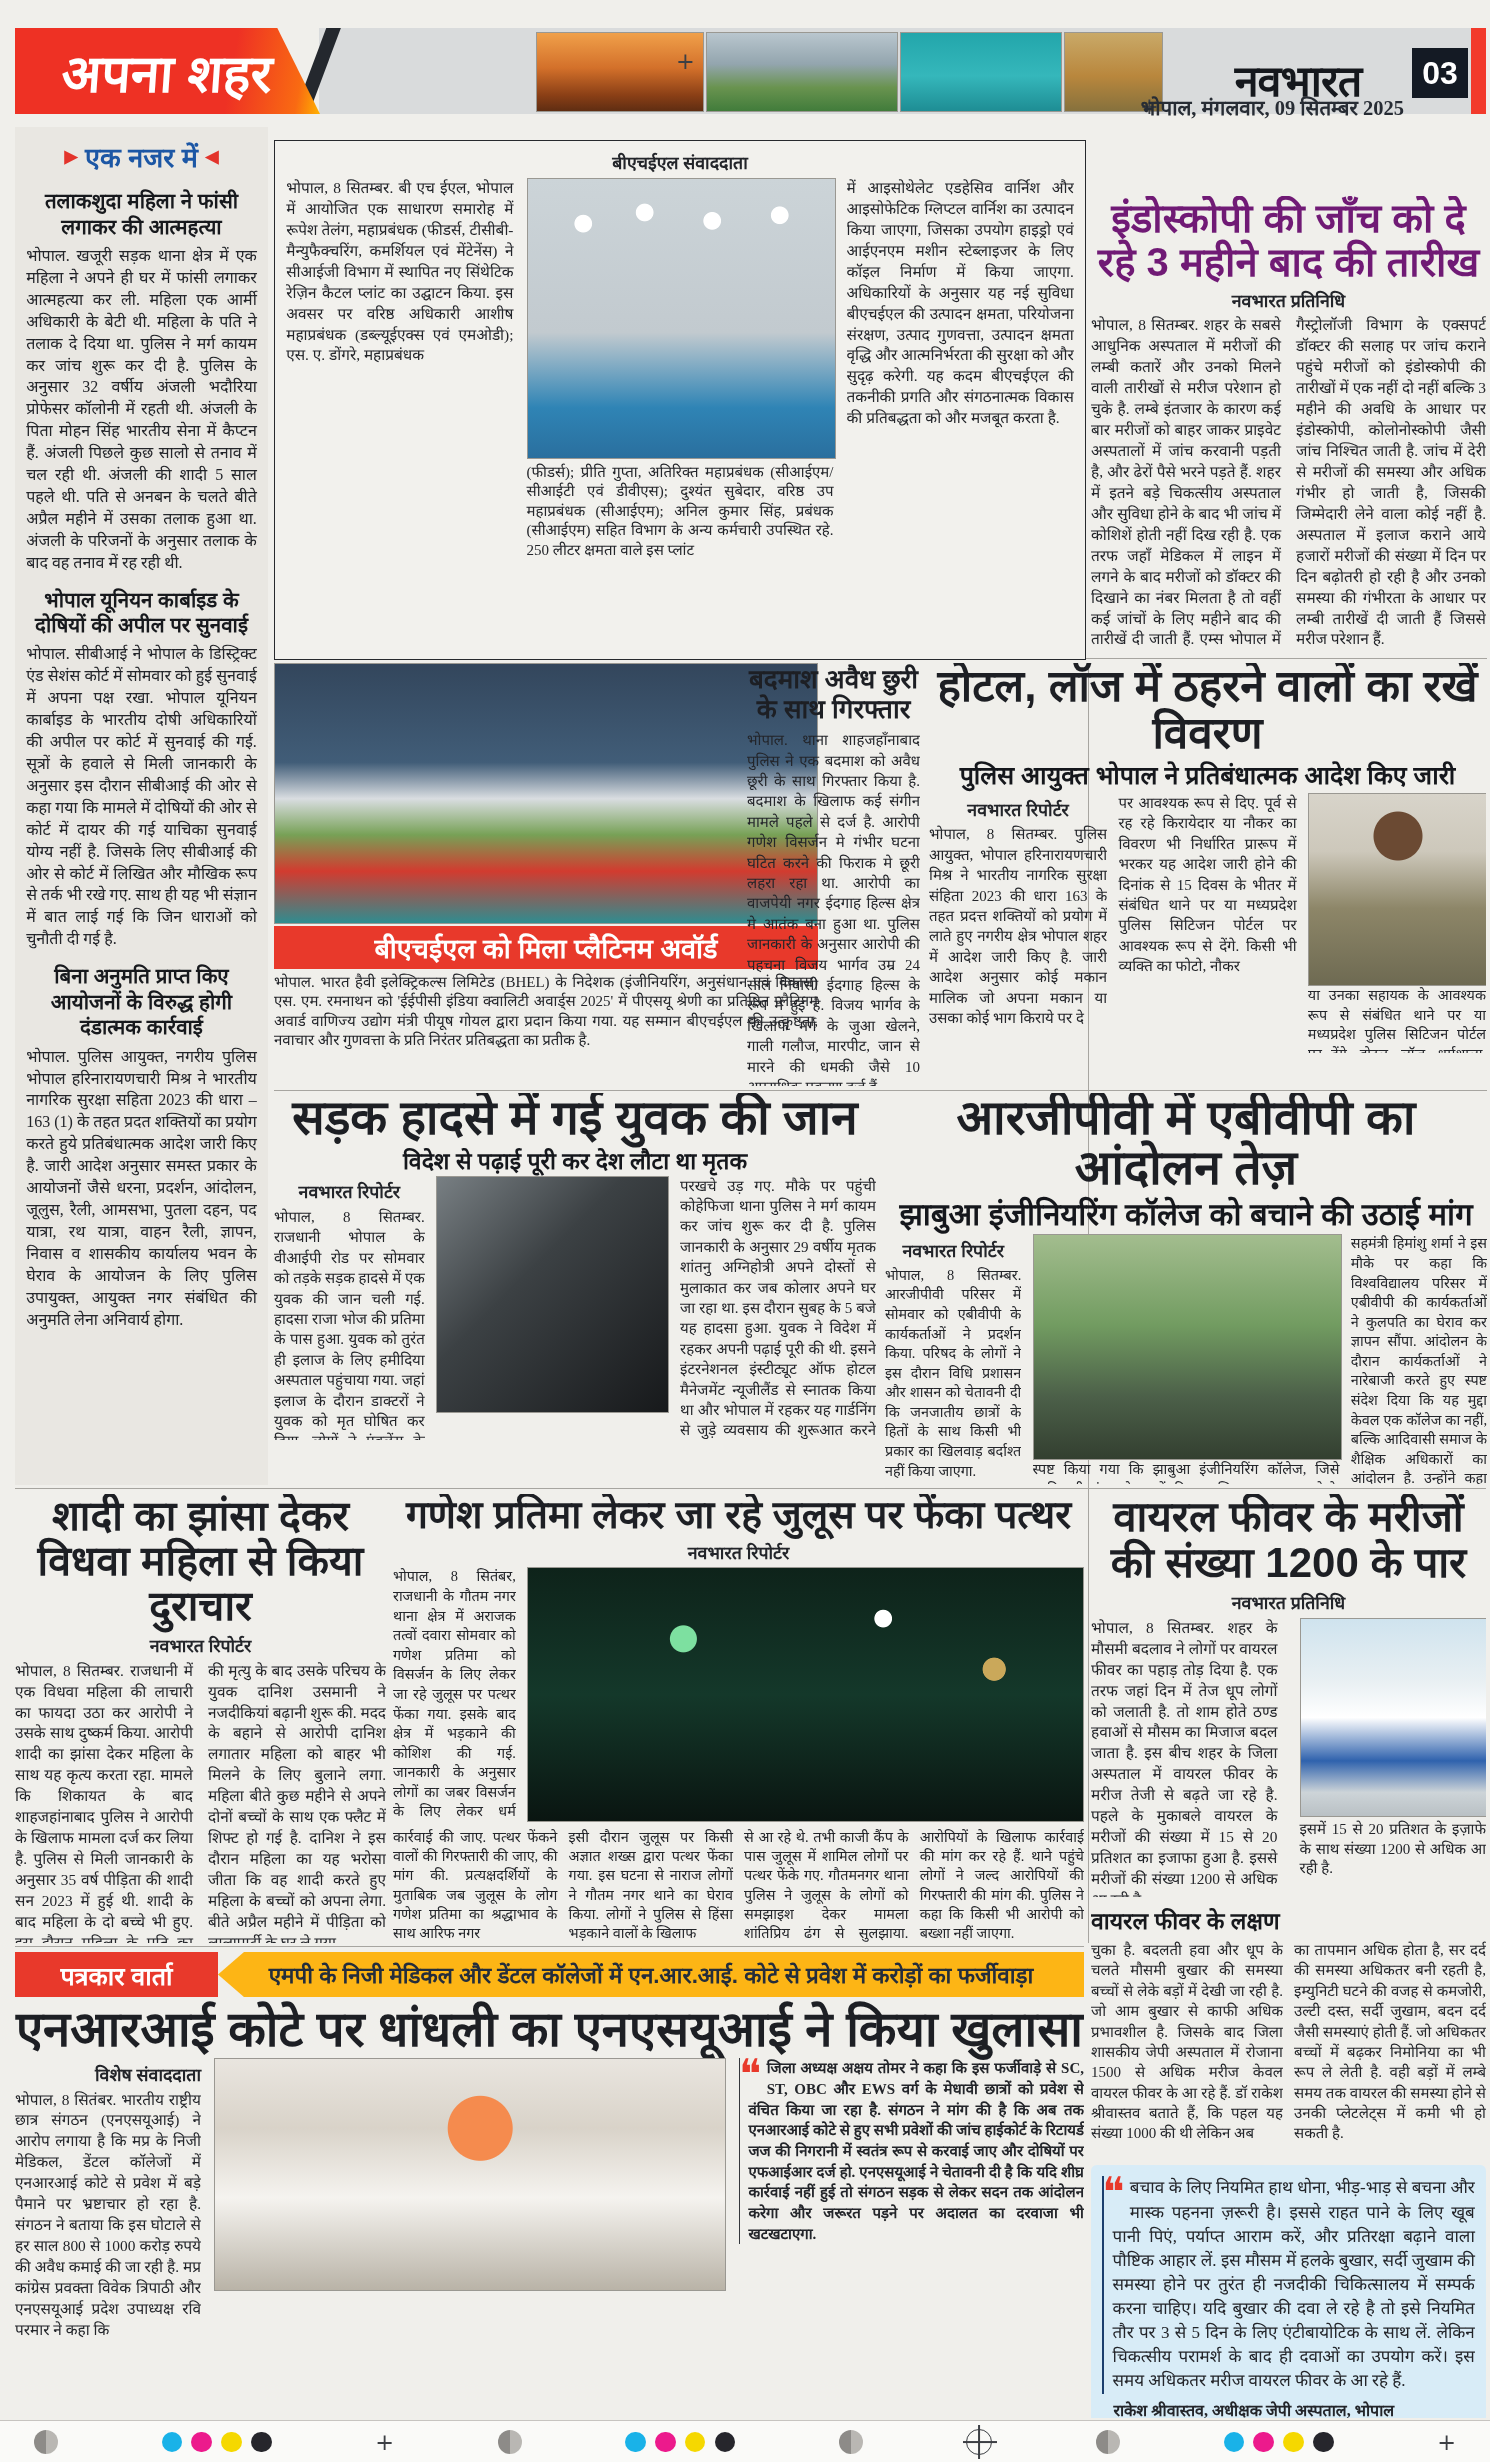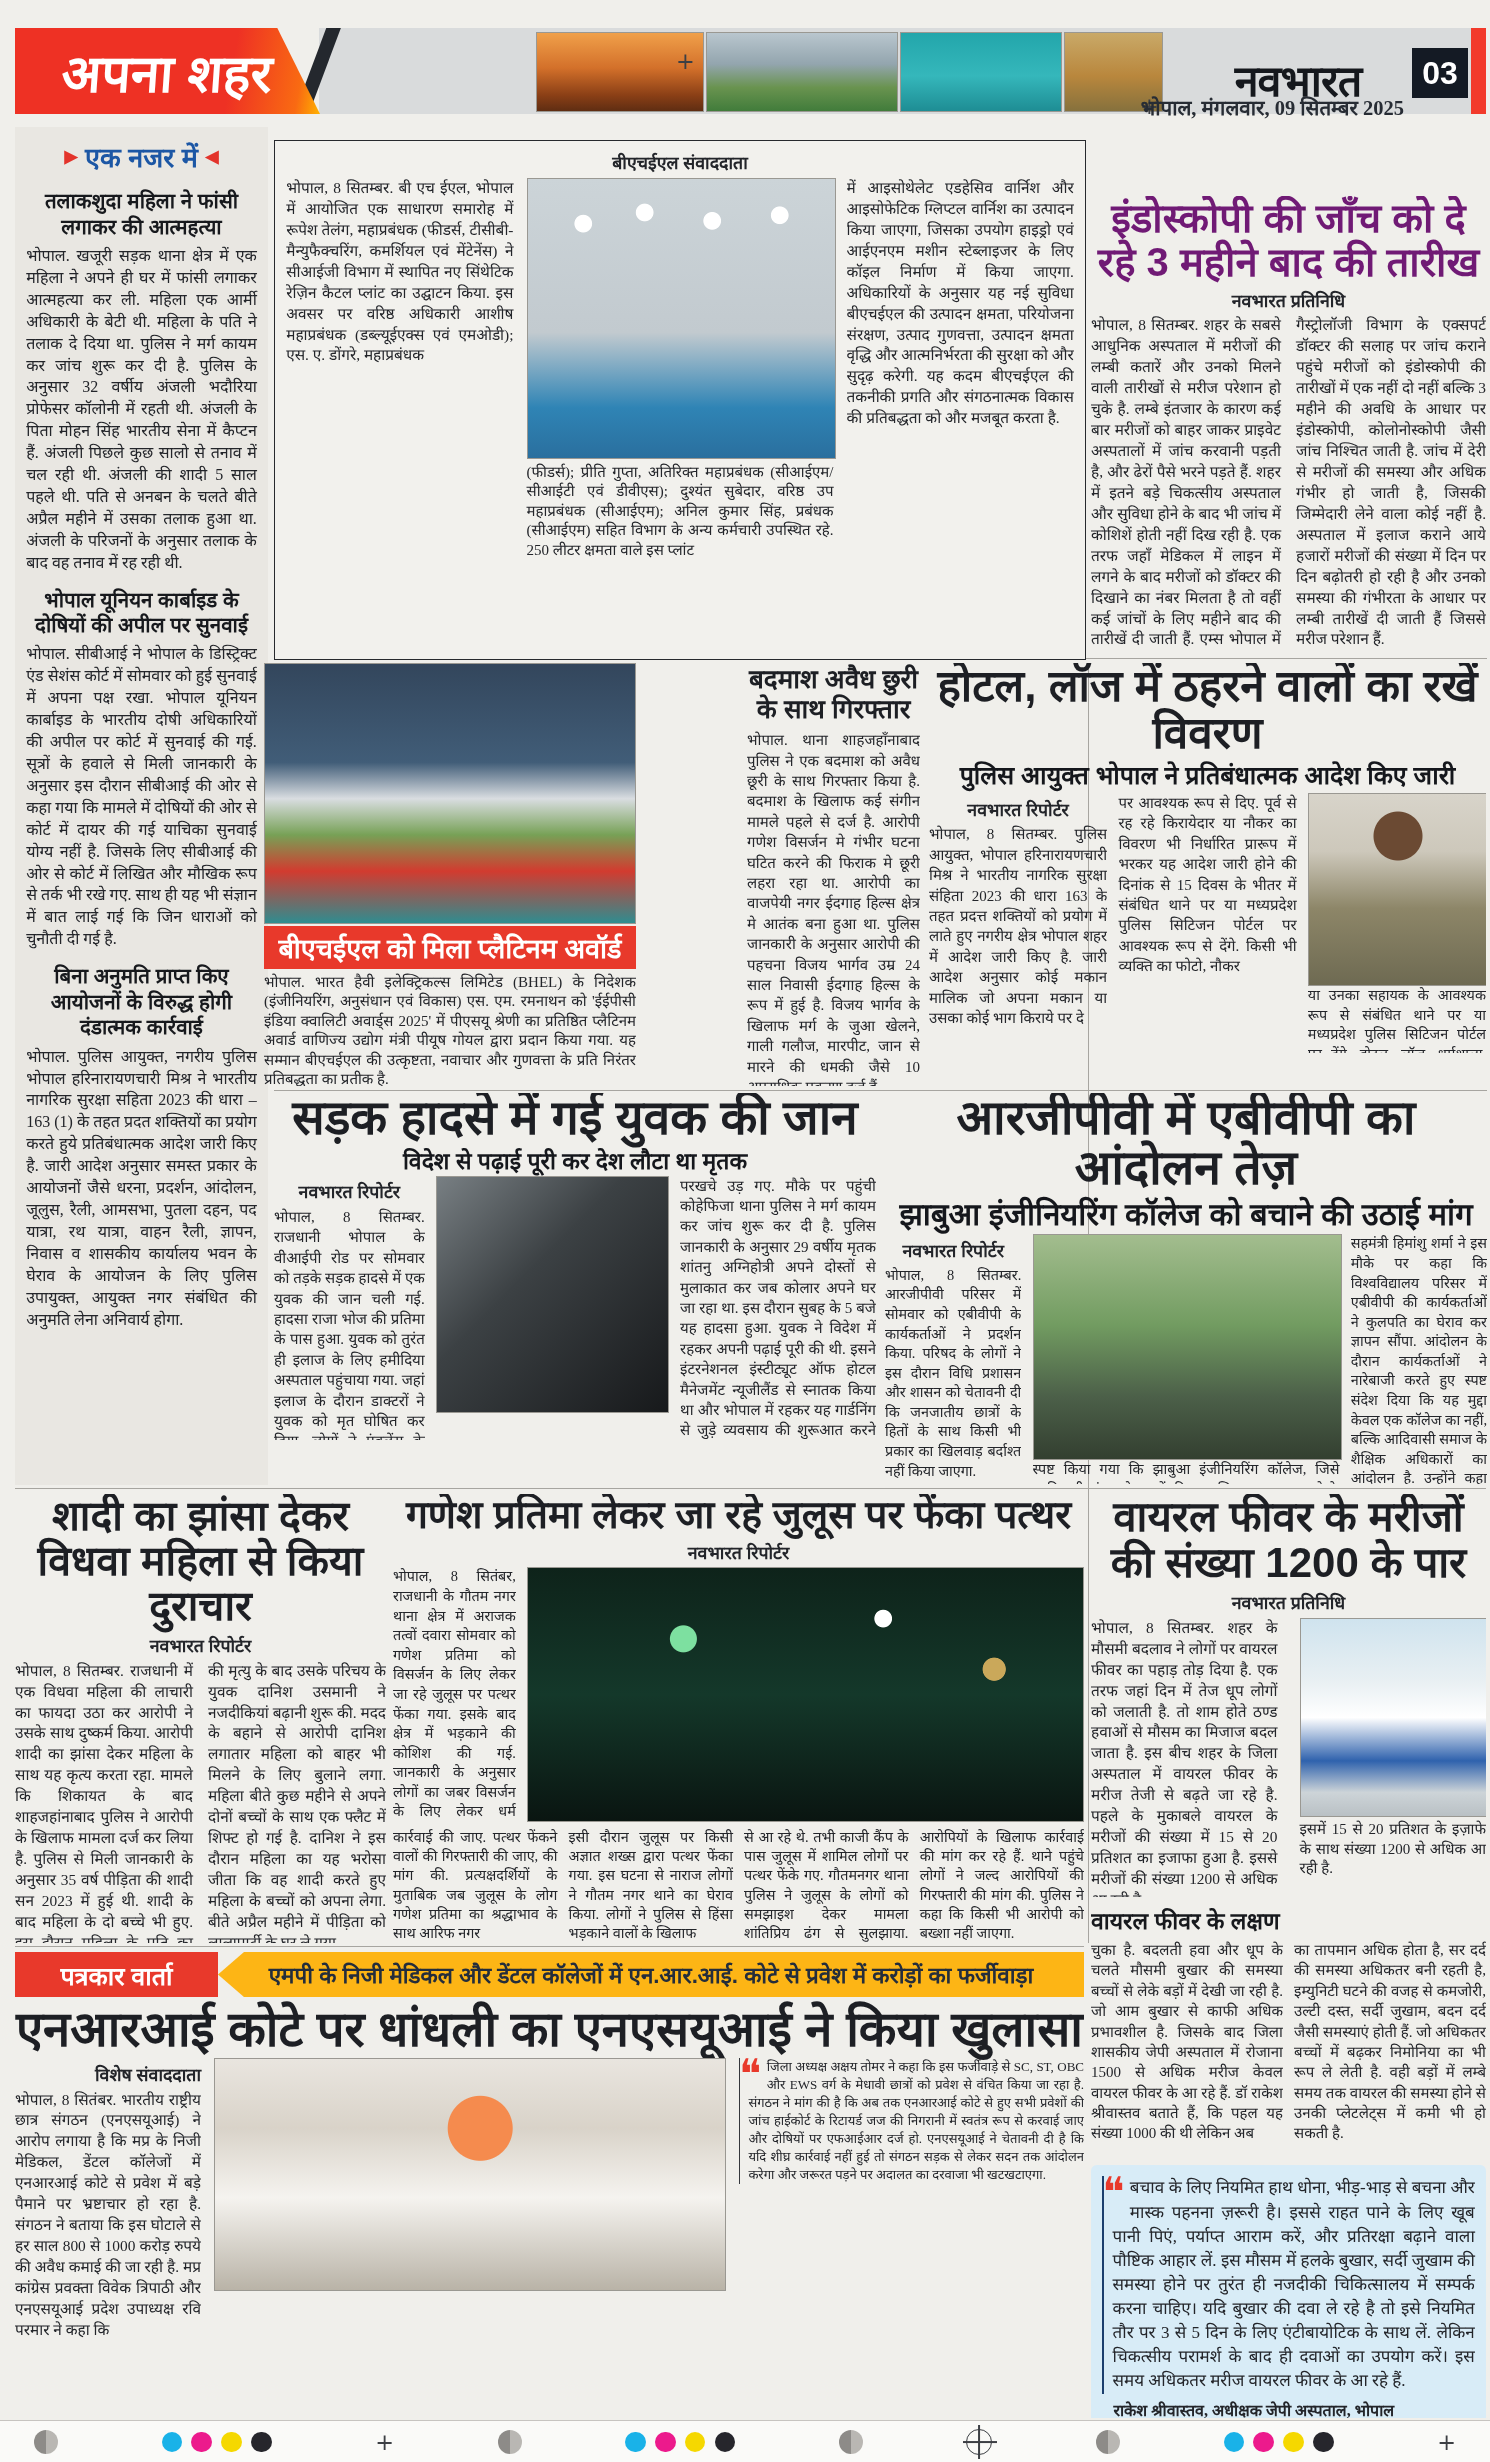--- a/index.html
+++ b/index.html
@@ -53,21 +53,21 @@
                    radial-gradient(circle at 38% 12%,#fff 0 8.4px,rgba(255,255,255,0) 9.3px),
                    radial-gradient(circle at 60% 15%,#fff 0 8.4px,rgba(255,255,255,0) 9.3px),
                    radial-gradient(circle at 82% 13%,#fff 0 8.4px,rgba(255,255,255,0) 9.3px),
                    linear-gradient(180deg,#ccd4d8 0%,#c2cacf 55%,#2f84b5 82%,#2a6f9e 100%);}
   .caption{font-size:15px;line-height:1.3;text-align:justify;margin-top:3.7px;}
   
   .endo{left:1091px;top:196px;width:395px;height:460px;overflow:hidden;}
   .endo h2{margin:0;text-align:center;font-family:"Liberation Sans",sans-serif;font-size:40px;line-height:1.1;color:#701a75;}
   .twocol{column-count:2;column-gap:15px;}
   
-  .award{left:264px;top:663px;width:372px;height:423px;overflow:hidden;}
+  .award{left:274px;top:663px;width:544px;height:423px;overflow:hidden;}
   .award-photo{width:100%;height:261px;box-sizing:border-box;
      background:linear-gradient(180deg,#33465c 0%,#415d78 38%,#d9dde1 52%,#77a156 66%,#d23b2f 80%,#2f8d90 100%);}
   .award-band{height:43px;background:#e8392b;color:#fff;display:flex;align-items:center;justify-content:center;
      font-family:"Liberation Sans",sans-serif;font-weight:bold;font-size:27px;margin-top:1.9px;}
   
   .knife{left:747px;top:663px;width:173px;height:423px;overflow:hidden;}
   .h-md{font-family:"Liberation Sans",sans-serif;font-size:26px;line-height:1.15;text-align:center;
         color:#1d1f24;font-weight:bold;margin:1.9px 0 5.6px;}
   
   .hotel{left:929px;top:663px;width:557px;height:423px;overflow:hidden;}
@@ -124,21 +124,21 @@
      font-family:"Liberation Sans",sans-serif;font-weight:bold;font-size:25px;flex:none;}
   .nsui-strip{flex:1;background:#fdb515;color:#242d3b;display:flex;align-items:center;justify-content:center;
      font-family:"Liberation Sans",sans-serif;font-weight:bold;font-size:22.4px;
      clip-path:polygon(3% 0,100% 0,100% 100%,3% 100%,0 50%);}
   .nsui h2{margin:7.5px 0 3.7px;text-align:center;font-family:"Liberation Sans",sans-serif;font-size:49px;line-height:1.02;color:#1d1f24;}
   .nsui-main{display:flex;gap:13px;}
   .press-photo{width:510px;height:231px;flex:none;
      background:radial-gradient(circle at 52% 30%,#f58b4e 0 32px,rgba(0,0,0,0) 33px),
                 linear-gradient(180deg,#e9e5df 0%,#d9d3c9 30%,#f5f3ef 60%,#b9b3a7 100%);}
   .nsui-quote{flex:1;}
-  .nsui-quote .quote-text{border-left:1.9px solid #35383d;font-size:13px;line-height:1.38;}
+  .nsui-quote .quote-text{border-left:1.9px solid #35383d;font-size:15px;line-height:1.38;font-weight:bold;}
   
   .footer{left:0;top:2420px;width:1490px;height:43px;background:#fafaf8;border-top:0.9px solid #c6c4c0;
      display:flex;align-items:center;justify-content:space-between;padding:0 34px;box-sizing:border-box;}
   .reg-circle{width:24px;height:24px;border-radius:50%;background:linear-gradient(90deg,#8d8b88 50%,#b9b7b3 50%);}
   .dots{display:flex;gap:9.3px;}
   .dot{width:20.5px;height:20.5px;border-radius:50%;}
   .dot.c{background:#19b2e8;} .dot.m{background:#ec1a8c;} .dot.y{background:#f5d800;} .dot.k{background:#26262c;}
   .target{width:24px;height:24px;border-radius:50%;border:1.9px solid #3c3f44;position:relative;}
   .target:before,.target:after{content:"";position:absolute;background:#3c3f44;}
   .target:before{left:50%;top:-4.7px;width:1.9px;height:34px;transform:translateX(-50%);}

